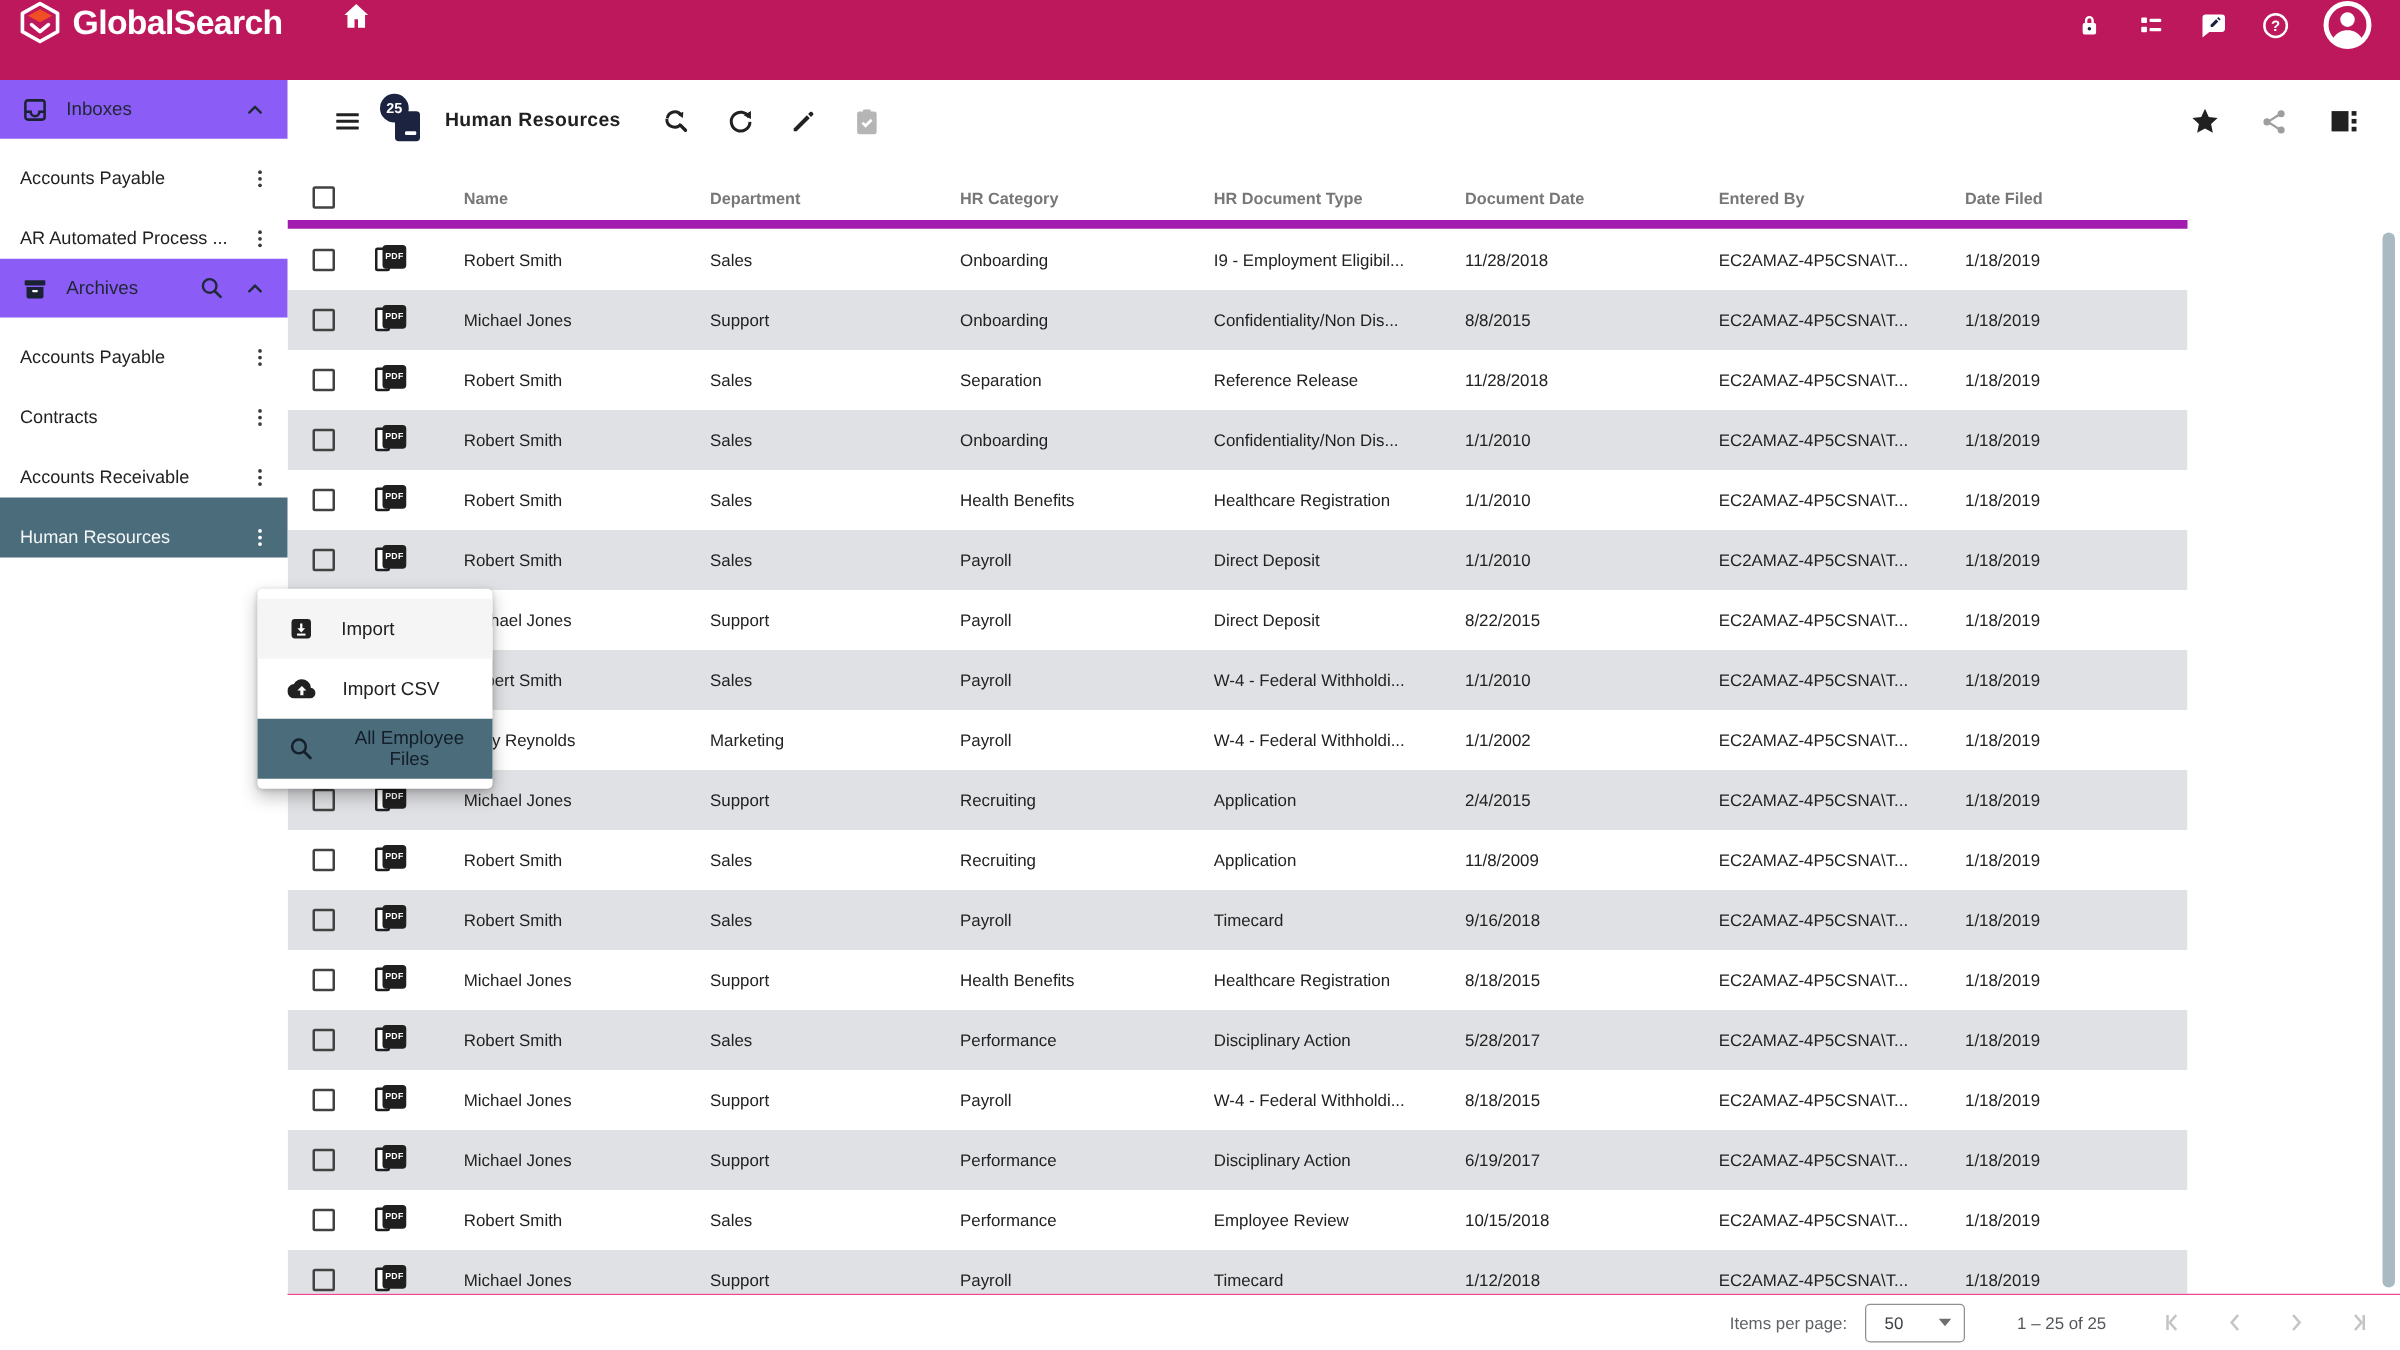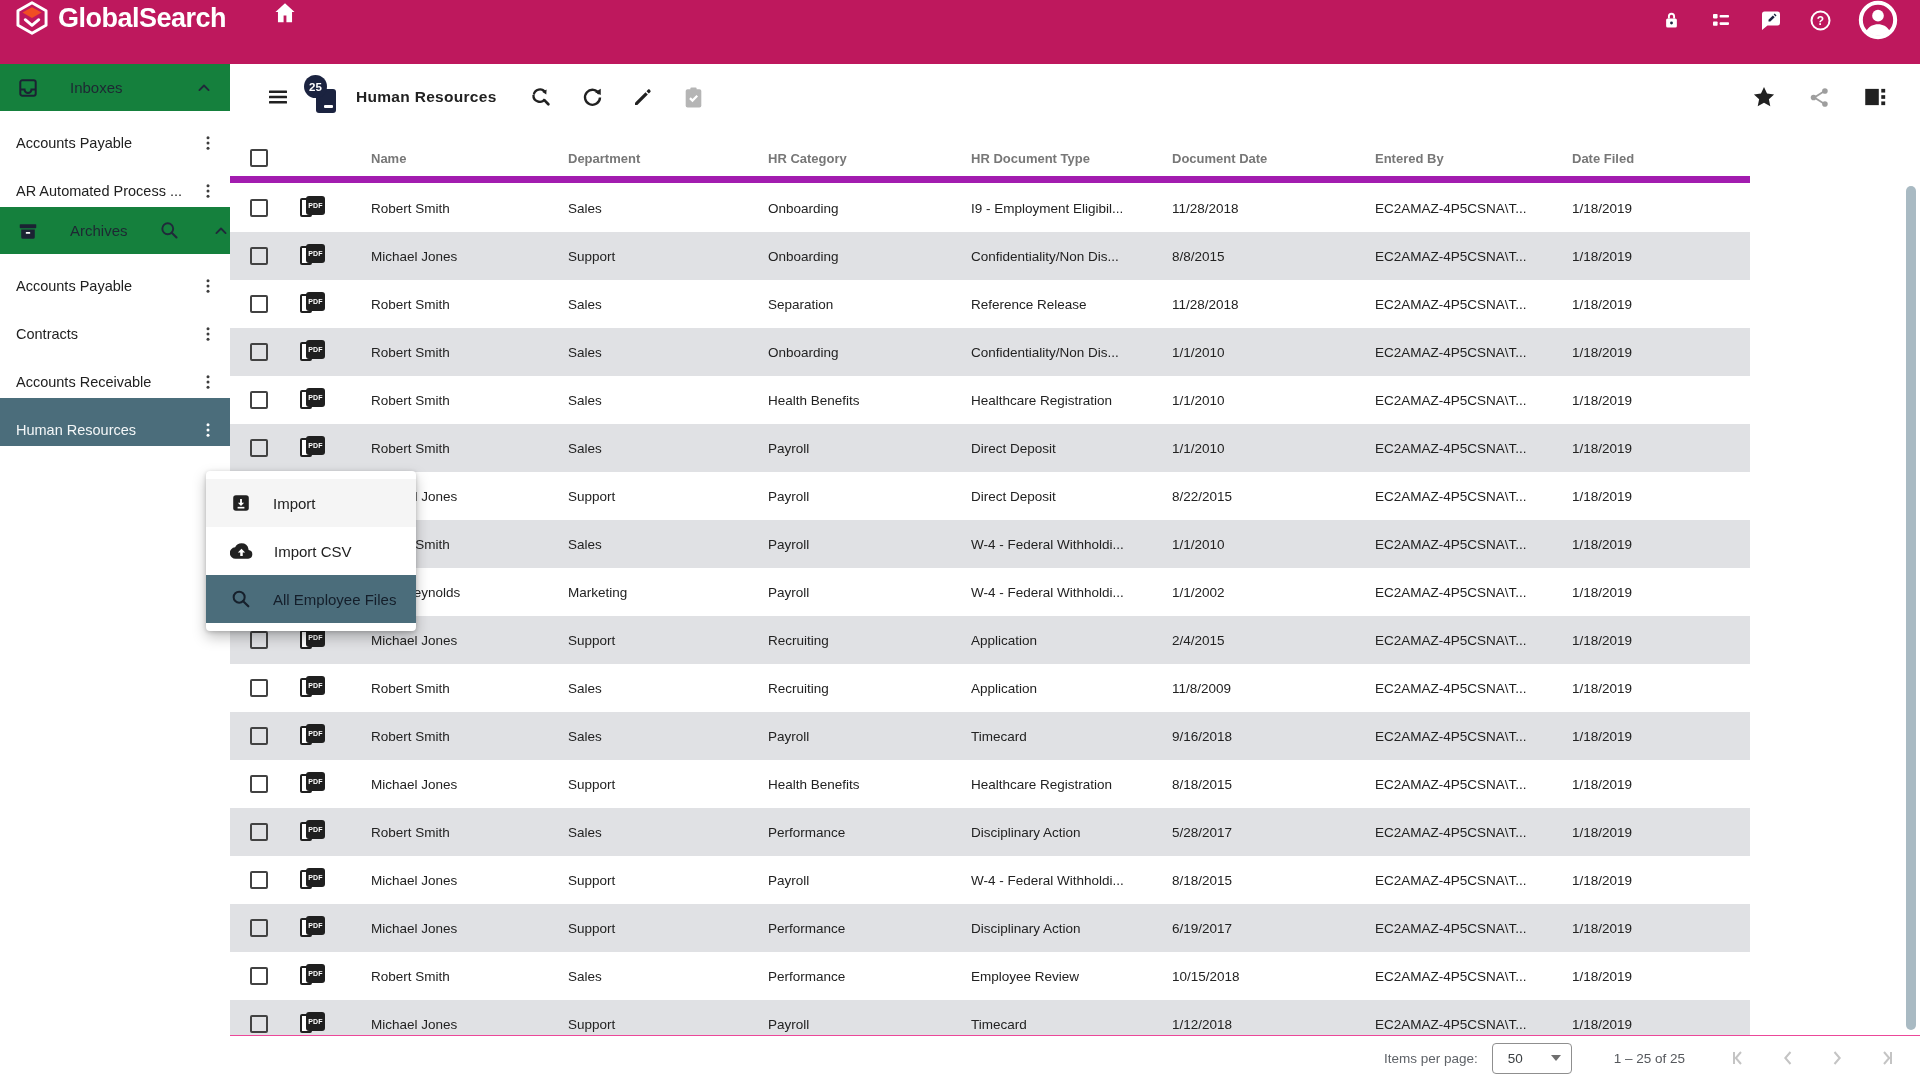--- a/index.html
+++ b/index.html
@@ -14,22 +14,22 @@
     background:#be185d; display:flex; align-items:flex-start; padding:0 22px 0 14px;
   }
   .brand { display:flex; align-items:center; gap:8px; }
   .brand-text { color:#fff; font-size:27px; font-weight:700; letter-spacing:-0.5px; }
   .nav-home { margin-left:46px; display:flex; align-items:center; cursor:pointer; }
   .nav-right { margin-left:auto; display:flex; align-items:center; gap:26px; }
   .nav-icon-btn { display:flex; align-items:center; justify-content:center; cursor:pointer; background:none; border:none; }
   
   .sidebar { position:absolute; top:64px; left:0; width:230px; bottom:0; background:#fff; z-index:5; }
   .section-header {
-    height:47px; background:#15803d; display:flex; align-items:center;
-    padding:0 16px 0 17px; gap:31px; cursor:pointer;
+    height:47px; background:#8b5cf6; display:flex; align-items:center;
+    padding:0 16px 0 17px; gap:14px; cursor:pointer;
   }
   .section-header .section-label { flex:1; font-size:15px; color:#1e2733; }
   .sidebar-item { height:48px; display:flex; align-items:center; padding:16px 8px 0 16px; cursor:pointer; }
   .sidebar-item .item-label { flex:1; font-size:14.5px; color:#212121; white-space:nowrap; overflow:hidden; }
   .sidebar-item.selected { background:#4b6d7b; }
   .sidebar-item.selected .item-label { color:#f4f7f8; }
   .kebab { width:28px; height:28px; display:flex; align-items:center; justify-content:center; background:none; border:none; cursor:pointer; }
   
   .toolbar {
     position:absolute; left:230px; top:64px; right:0; height:66px; background:#fff;
@@ -80,21 +80,21 @@
   .ipp-select {
     margin-left:14px; width:80px; height:31px; border:1px solid #8f8f8f; border-radius:4px;
     display:flex; align-items:center; padding:0 10px 0 15px; gap:14px; cursor:pointer; color:#3c4043; background:#fff;
   }
   .caret-down { width:0; height:0; border-left:5px solid transparent; border-right:5px solid transparent; border-top:6px solid #6f6f6f; }
   .range-label { margin-left:42px; color:#55585c; }
   .pager { display:flex; align-items:center; gap:25px; margin-left:42px; padding-right:22px; }
   .pager-btn { background:none; border:none; display:flex; cursor:default; }
   
   .context-menu {
-    position:absolute; left:206px; top:471px; width:210px; background:#fff; border-radius:4px;
+    position:absolute; left:206px; top:471px; width:188px; background:#fff; border-radius:4px;
     box-shadow:0 6px 14px rgba(0,0,0,.25), 0 1px 4px rgba(0,0,0,.18);
     padding:8px 0; z-index:40;
   }
   .menu-item { height:48px; display:flex; align-items:center; padding:0 12px 0 24px; gap:21px; font-size:15px; color:#212121; cursor:pointer; }
   .menu-item.hovered { background:#f5f5f5; }
   .menu-item.highlighted { background:#4b6d7b; color:#141e2a;text-align:center; }
   
   .scroll-thumb { position:absolute; right:4px; top:186px; width:10px; height:844px; background:#a9bac3; border-radius:5px; z-index:7; cursor:grab; }
   svg { display:block; }
 </style>

